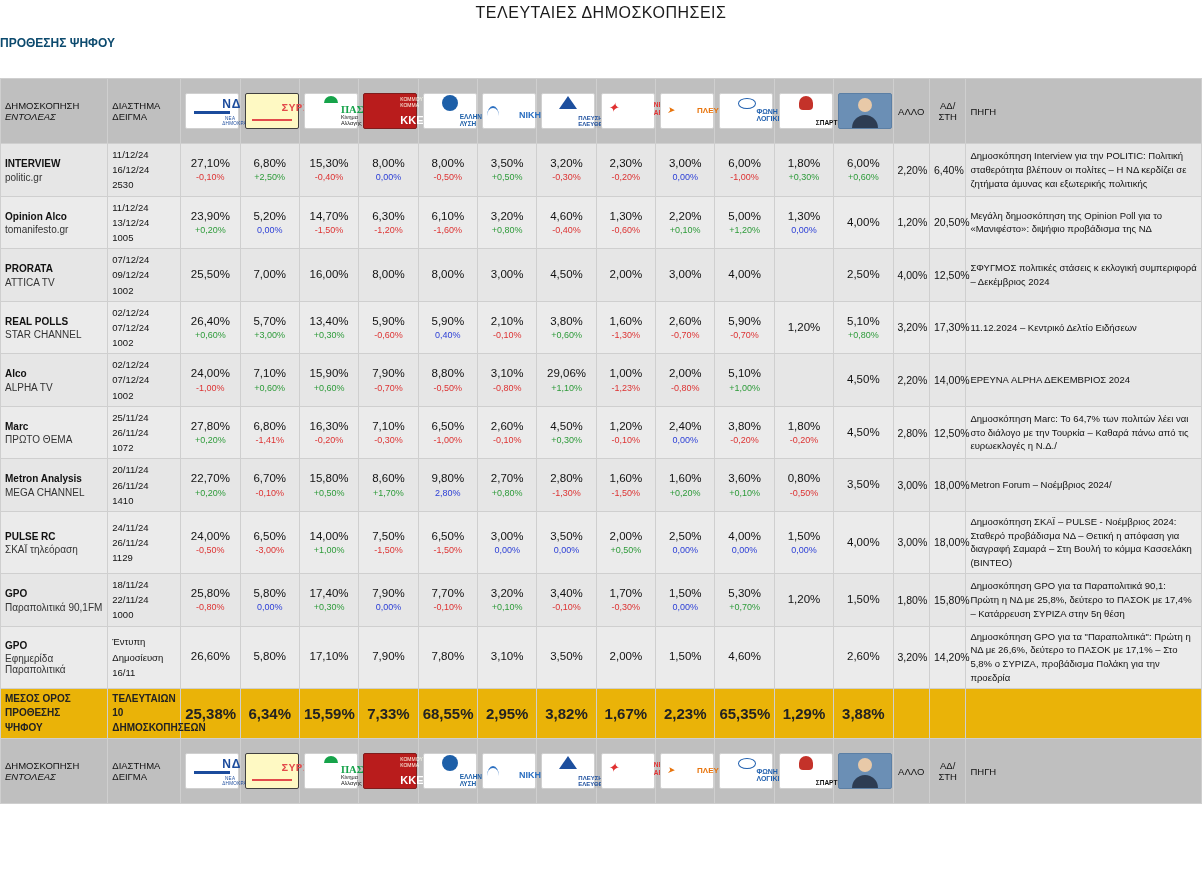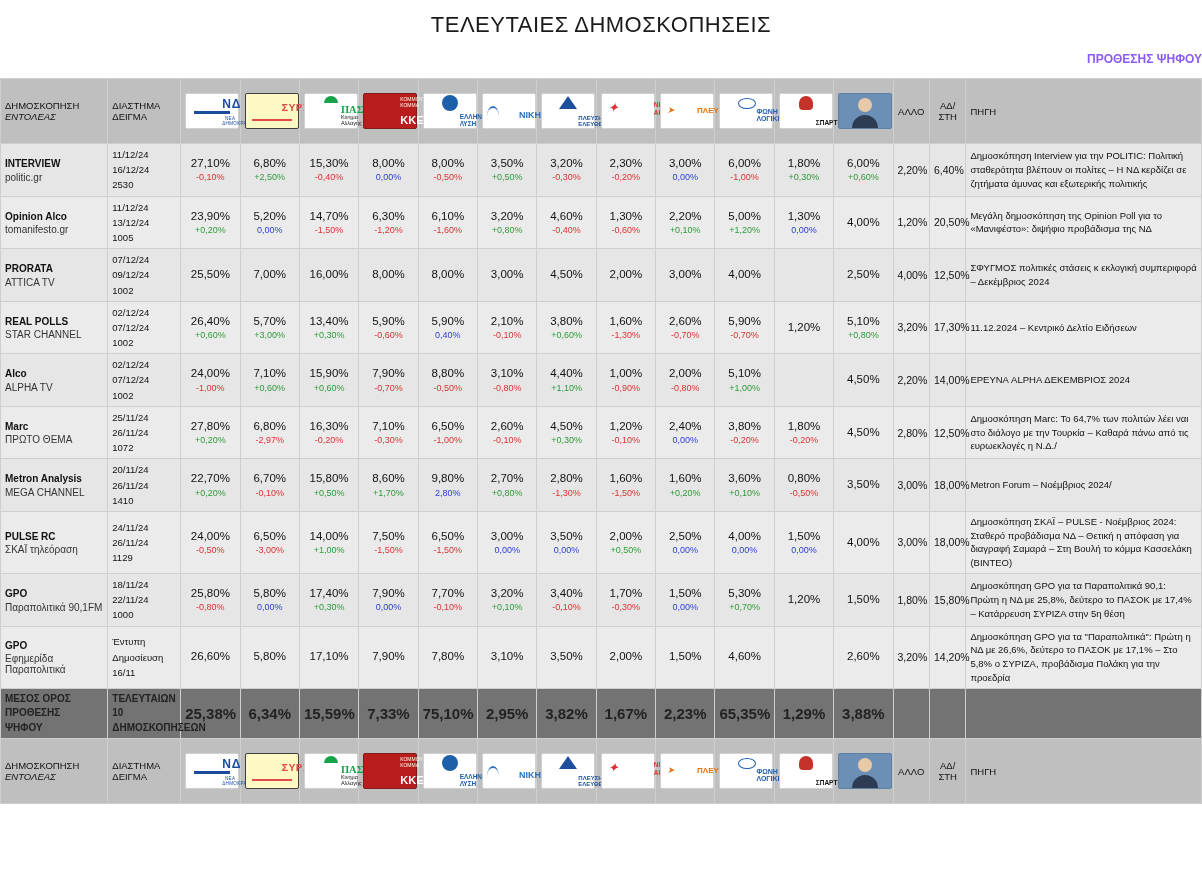--- a/index.html
+++ b/index.html
@@ -6,32 +6,32 @@
   body{
     width:1202px;height:881px;
     background:#ffffff;
     font-family:"Liberation Sans", sans-serif;
     color:#222;
     overflow:hidden;
   }
   .page{width:1202px;height:881px;position:relative;}
   .title{
     text-align:center;
-    font-size:22px;
+    font-size:16px;
     letter-spacing:.5px;
     color:#1a1a1a;
-    padding-top:12px;
+    padding-top:4px;
   }
   .subtitle{
-    text-align:right;
+    text-align:left;
     font-size:12px;
     font-weight:bold;
-    color:#8b5cf6;
+    color:#0c4a6e;
     padding-top:14px;
-    padding-bottom:12px;
+    padding-bottom:28px;
   }
   table{
     border-collapse:collapse;
     width:1202px;
     table-layout:fixed;
   }
   td,th{
     border:1px solid #cfcfcf;
     vertical-align:middle;
     padding:3px 4px;
@@ -56,21 +56,21 @@
   .hdr .lbl2{display:block;font-size:9.5px;font-style:italic;}
   .dates{font-size:9.5px;line-height:1.6;color:#111;text-align:left;}
   .numcell{text-align:center;line-height:1.35;}
   .val{font-size:11.5px;color:#111;display:block;}
   .chg{font-size:9px;display:block;}
   .up{color:#2e9b3a;}
   .down{color:#d33;}
   .zero{color:#2b3ed6;}
   .smallval{font-size:10.5px;text-align:center;color:#111;}
   .src{font-size:9.5px;line-height:1.45;color:#111;text-align:left;}
-  .avgrow td{background:#737373;font-weight:bold;}
+  .avgrow td{background:#eab308;font-weight:bold;}
   .avgrow .avglabel{font-size:10px;line-height:1.45;text-align:left;}
   .avgrow .avgnum{font-size:15px;text-align:center;}
   tr.r td{background:#ebebeb;}
   tr.r:nth-child(even) td{background:#e6e6e6;}
   
   .logo{width:52px;height:34px;margin:0 auto;display:block;position:relative;border-radius:2px;}
   .logo span{position:absolute;left:0;right:0;text-align:center;margin-left:36px;}
   .lg-nd{background:#ffffff;border:1px solid #d0d0d0;}
   .lg-nd .t1{top:3px;font-size:12px;font-weight:bold;color:#1b4b9c;letter-spacing:1px;}
   .lg-nd .t2{bottom:2px;font-size:4.6px;color:#1b4b9c;letter-spacing:.3px;}
@@ -472,26 +472,26 @@
           </td>
           <td class="numcell">
             <span class="val">8,80%</span>
             <span class="chg down">-0,50%</span>
           </td>
           <td class="numcell">
             <span class="val">3,10%</span>
             <span class="chg down">-0,80%</span>
           </td>
           <td class="numcell">
-            <span class="val">4,40%</span>
+            <span class="val">29,06%</span>
             <span class="chg up">+1,10%</span>
           </td>
           <td class="numcell">
             <span class="val">1,00%</span>
-            <span class="chg down">-0,90%</span>
+            <span class="chg down">-1,23%</span>
           </td>
           <td class="numcell">
             <span class="val">2,00%</span>
             <span class="chg down">-0,80%</span>
           </td>
           <td class="numcell">
             <span class="val">5,10%</span>
             <span class="chg up">+1,00%</span>
           </td>
           <td class="numcell">
@@ -509,21 +509,21 @@
             <div class="pollname">Marc</div>
             <div class="pollsub">ΠΡΩΤΟ ΘΕΜΑ</div>
           </td>
           <td class="dates">25/11/24<br>26/11/24<br>1072</td>
           <td class="numcell">
             <span class="val">27,80%</span>
             <span class="chg up">+0,20%</span>
           </td>
           <td class="numcell">
             <span class="val">6,80%</span>
-            <span class="chg down">-2,97%</span>
+            <span class="chg down">-1,41%</span>
           </td>
           <td class="numcell">
             <span class="val">16,30%</span>
             <span class="chg down">-0,20%</span>
           </td>
           <td class="numcell">
             <span class="val">7,10%</span>
             <span class="chg down">-0,30%</span>
           </td>
           <td class="numcell">
@@ -777,21 +777,21 @@
           <td class="smallval">14,20%</td>
           <td class="src">Δημοσκόπηση GPO για τα "Παραπολιτικά": Πρώτη η ΝΔ με 26,6%, δεύτερο το ΠΑΣΟΚ με 17,1% – Στο 5,8% ο ΣΥΡΙΖΑ, προβάδισμα Πολάκη για την προεδρία</td>
         </tr>
         <tr class="avgrow">
           <td class="avglabel">ΜΕΣΟΣ ΟΡΟΣ<br>ΠΡΟΘΕΣΗΣ<br>ΨΗΦΟΥ</td>
           <td class="avglabel">ΤΕΛΕΥΤΑΙΩΝ 10<br>ΔΗΜΟΣΚΟΠΗΣΕΩΝ</td>
           <td class="avgnum">25,38%</td>
           <td class="avgnum">6,34%</td>
           <td class="avgnum">15,59%</td>
           <td class="avgnum">7,33%</td>
-          <td class="avgnum">75,10%</td>
+          <td class="avgnum">68,55%</td>
           <td class="avgnum">2,95%</td>
           <td class="avgnum">3,82%</td>
           <td class="avgnum">1,67%</td>
           <td class="avgnum">2,23%</td>
           <td class="avgnum">65,35%</td>
           <td class="avgnum">1,29%</td>
           <td class="avgnum">3,88%</td>
           <td></td>
           <td></td>
           <td></td>

